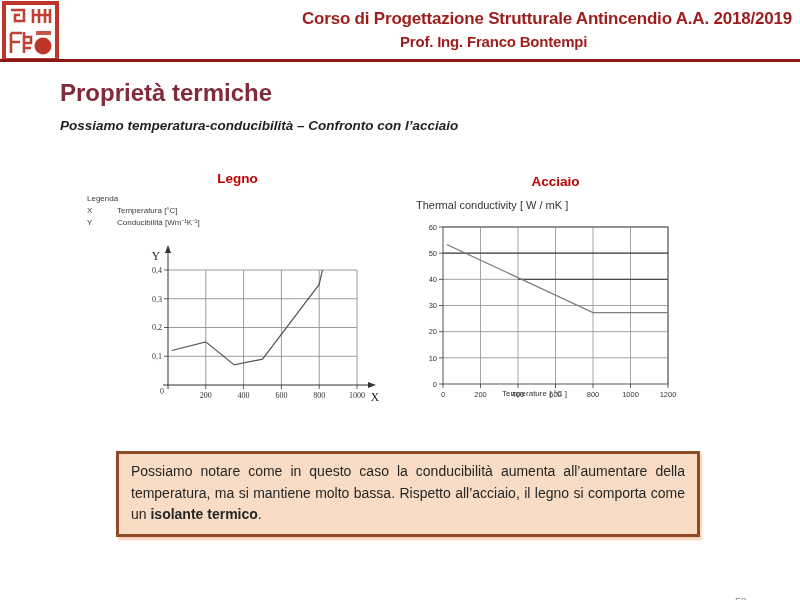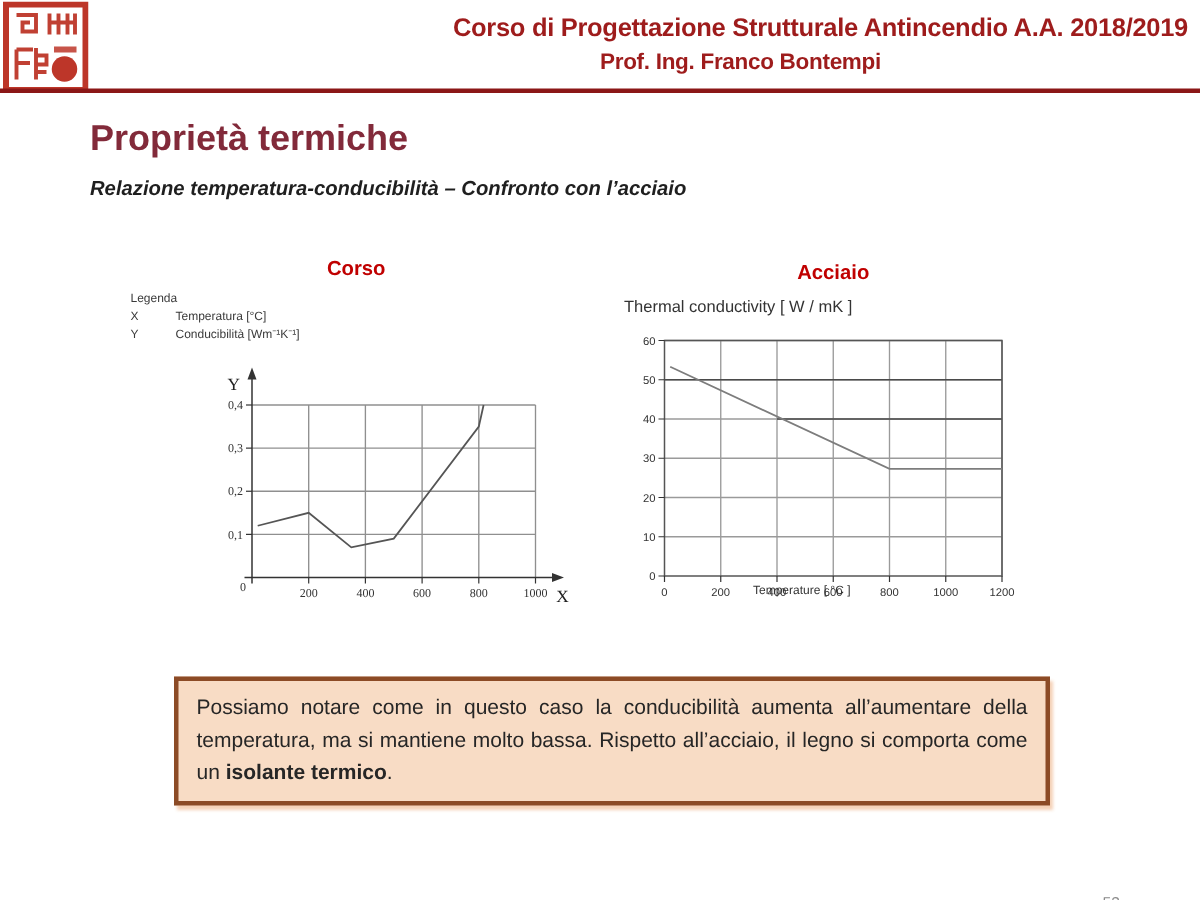--- a/index.html
+++ b/index.html
@@ -65,23 +65,23 @@
     </g>
     <circle cx="41" cy="45" r="8.5" fill="currentColor"></circle>
     <rect x="34" y="30" width="15" height="4" fill="currentColor" opacity="0.85"></rect>
   </svg>
 
   <div class="hdr-title">Corso di Progettazione Strutturale Antincendio A.A. 2018/2019</div>
   <div class="hdr-prof">Prof. Ing. Franco Bontempi</div>
   <div class="hrule"></div>
 
   <h1 class="page-title">Proprietà termiche</h1>
-  <h2 class="page-subtitle">Relazione temperatura-conducibilità – Confronto con l’acciaio</h2>
+  <h2 class="page-subtitle">Possiamo temperatura-conducibilità – Confronto con l’acciaio</h2>
 
-  <div class="chart-title legno-title">Corso</div>
+  <div class="chart-title legno-title">Legno</div>
 
   <div class="legend">
     <div>Legenda</div>
     <div class="leg-row">
       <span class="leg-sym">X</span>
       <span>Temperatura [°C]</span>
     </div>
     <div class="leg-row">
       <span class="leg-sym">Y</span>
       <span>Conducibilità [Wm⁻¹K⁻¹]</span>

